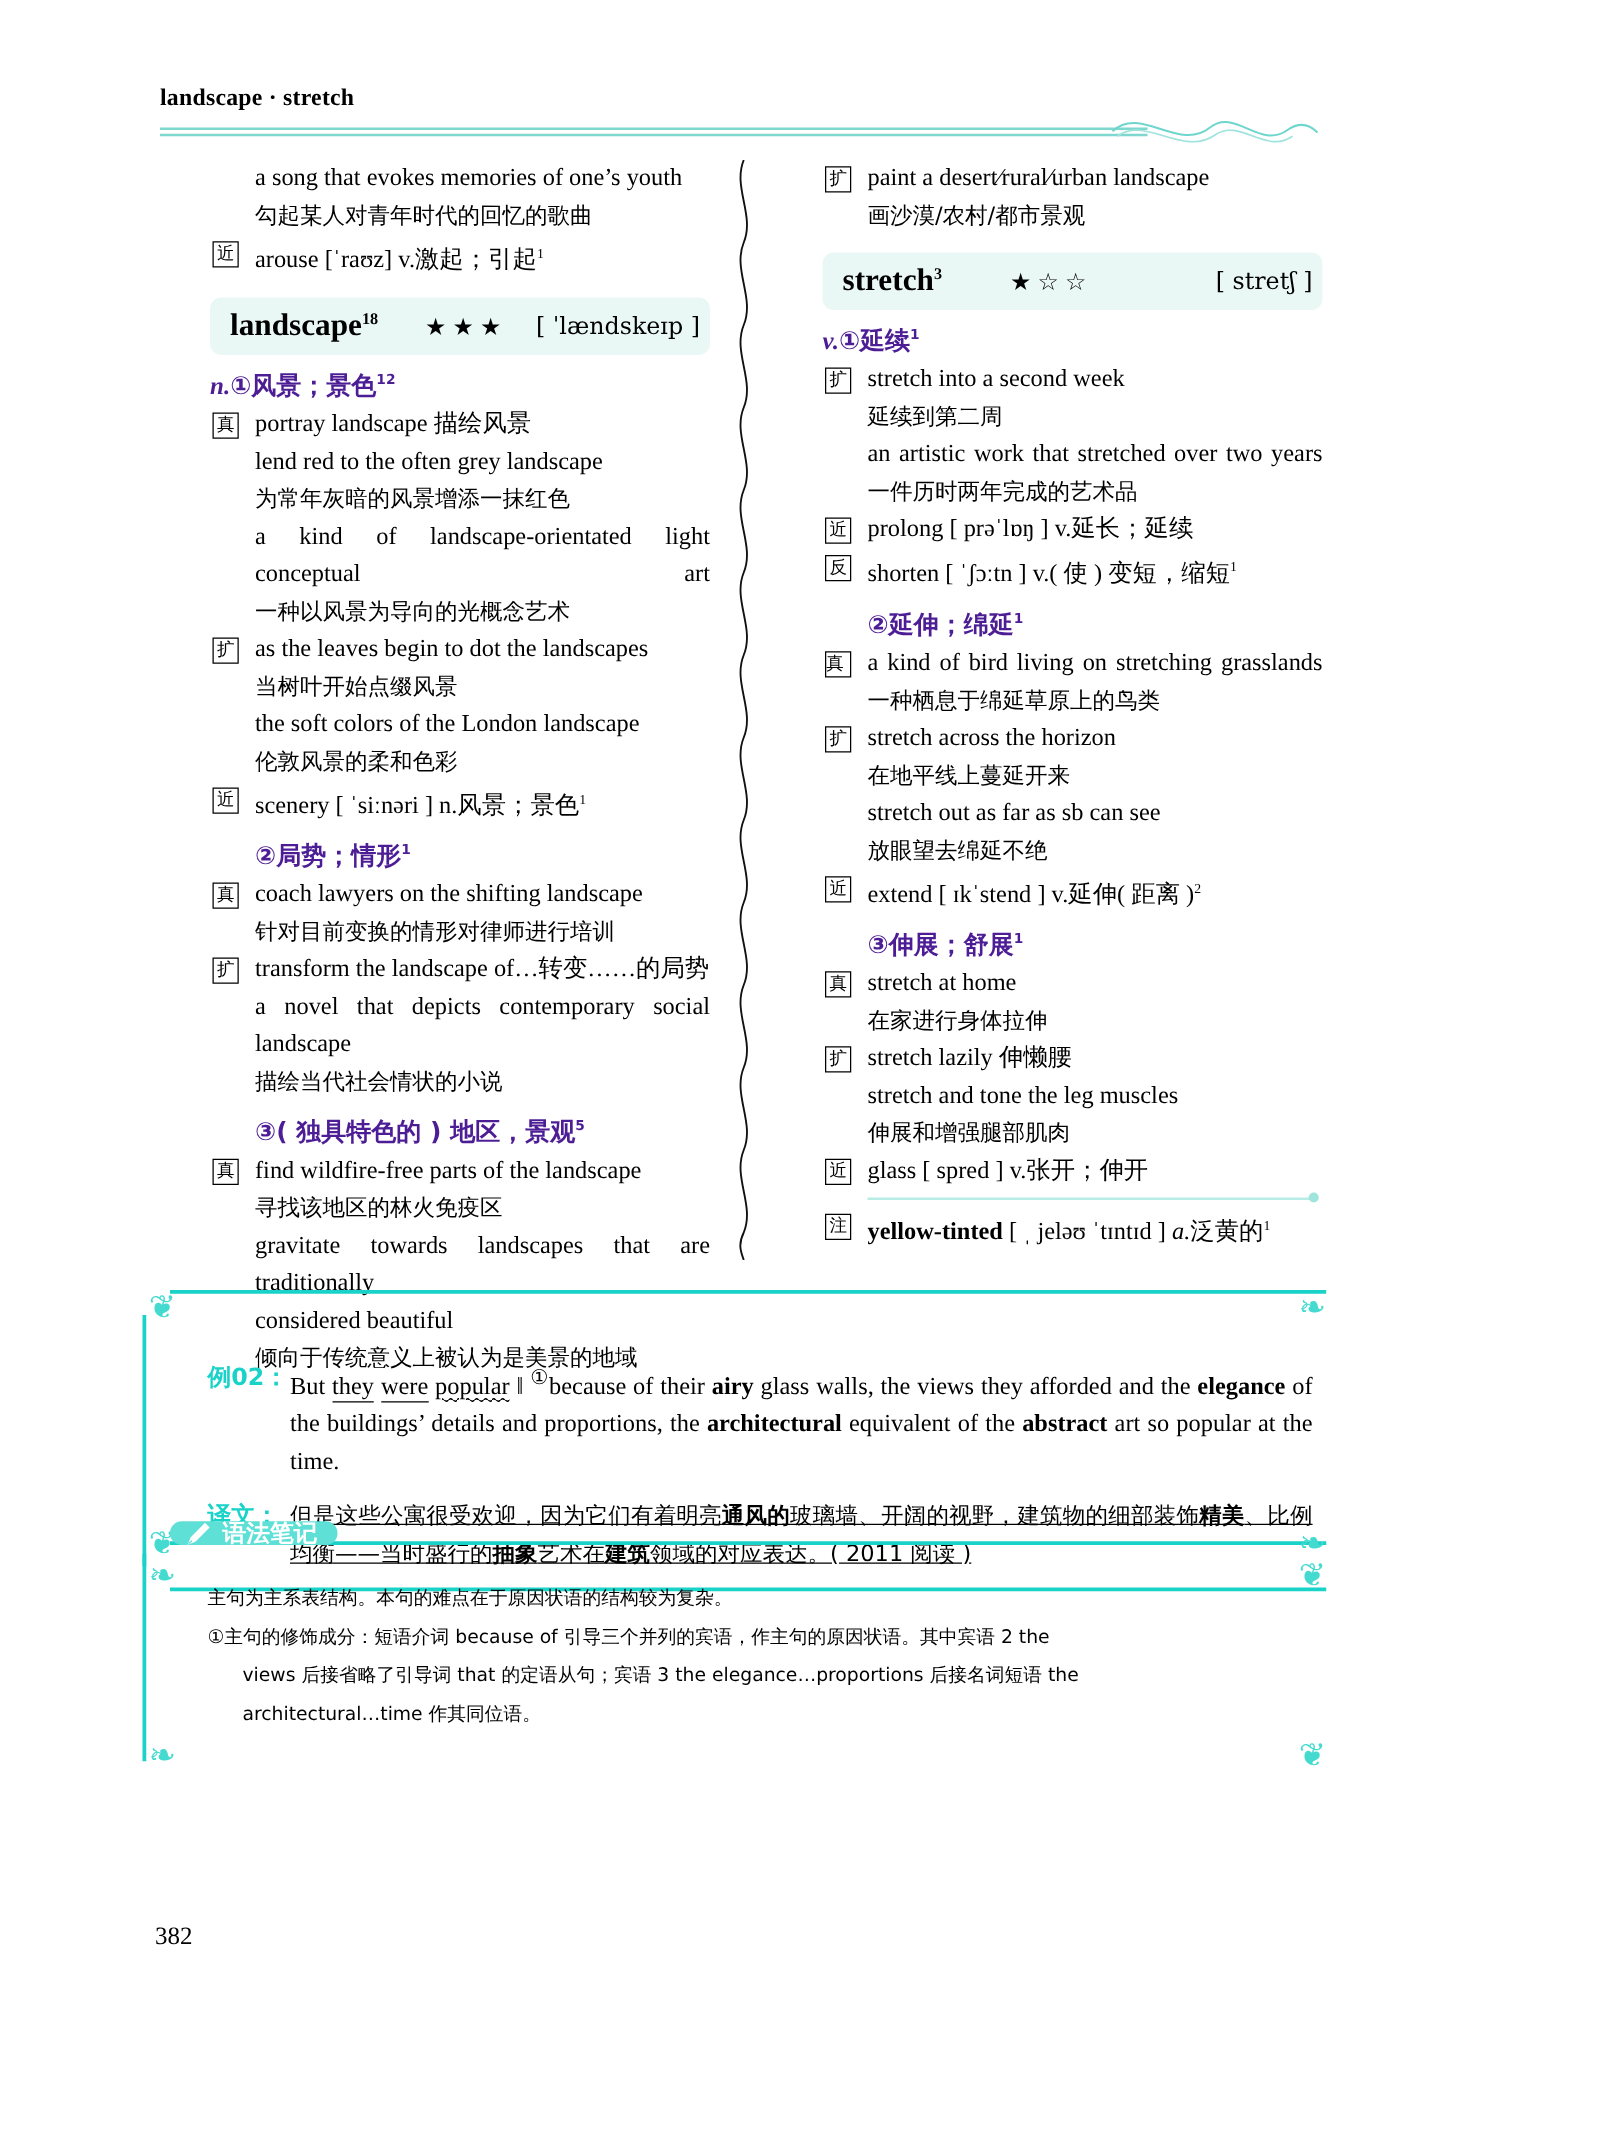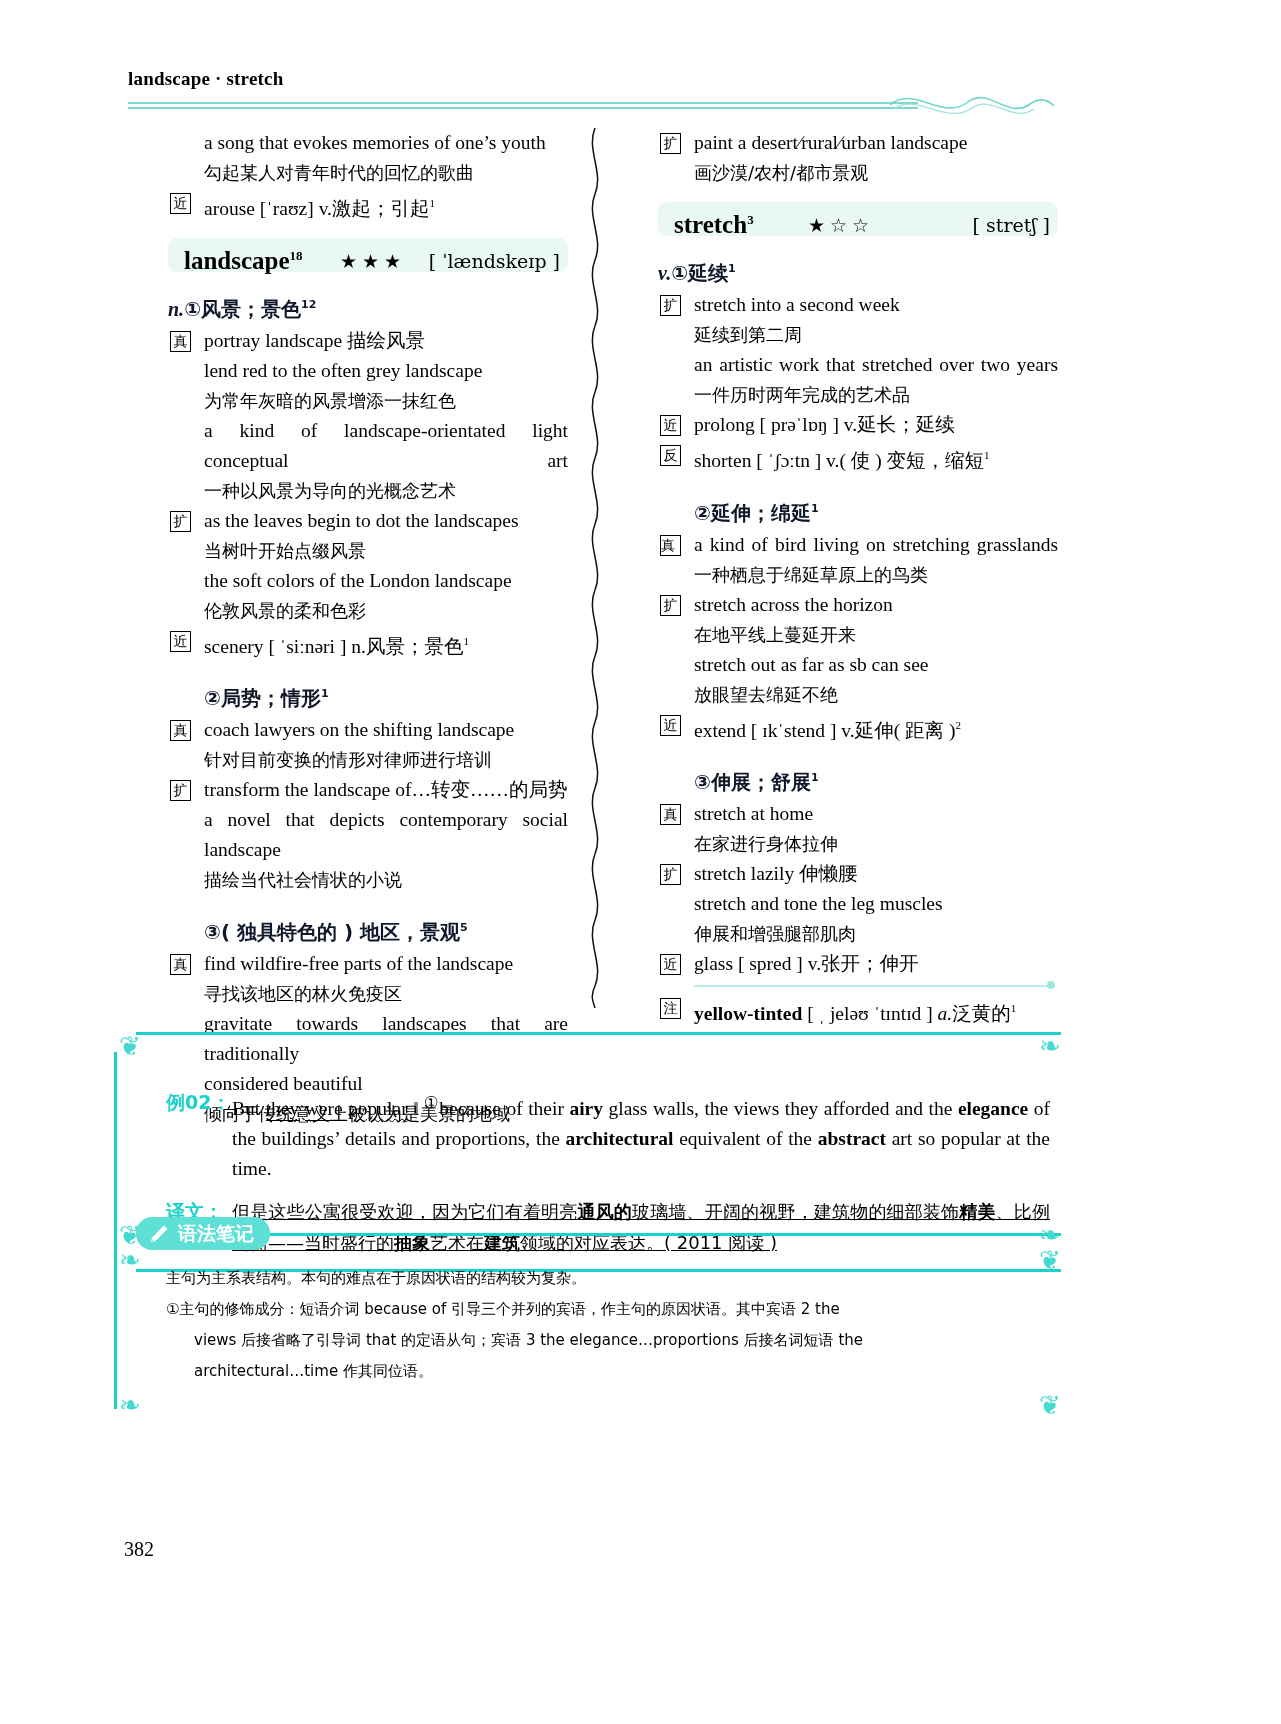--- a/index.html
+++ b/index.html
@@ -71,21 +71,21 @@
     left: 456px;
     top: 0px;
     width: 22px;
     height: 880px;
   }
 
   
   .entry-head {
     background: #eaf8f5;
     border-radius: 9px;
-    height: 34px;
+    height: 46px;
     position: relative;
     margin: 14px 0 10px 0;
     padding: 0 14px;
     box-sizing: border-box;
   }
   .entry-head .hw {
     position: absolute;
     left: 16px;
     top: 9px;
     font-weight: bold;
@@ -110,24 +110,24 @@
     font-size: 19px;
     font-family: "DejaVu Serif", serif;
   }
   .lm .stars { left: 172px; }
   .lm .ipa   { right: 8px; }
   .sm .stars { left: 150px; }
   .sm .ipa   { right: 8px; }
 
   
   .sense {
-    color: #0f172a;
+    color: #4c1d95;
     font-weight: bold;
     font-size: 20px;
-    margin: 24px 0 3px 0;
+    margin: 11px 0 3px 0;
     font-family: "DejaVu Sans", sans-serif;
   }
   .sense .pos {
     font-style: italic;
     font-family: "Liberation Serif", serif;
     font-weight: bold;
   }
   .sense sup { font-size: 11px; }
   .sense.indent { padding-left: 36px; }
 
@@ -269,21 +269,21 @@
     left: 114px;
     top: 1233px;
     width: 952px;
     padding: 30px 16px 18px 52px;
     box-sizing: border-box;
   }
   .gn-badge {
     position: absolute;
     left: 22px;
     top: -16px;
-    height: 33px;
+    height: 19px;
     background: #5ee0d6;
     border-radius: 16px;
     padding: 0 16px 0 12px;
     display: flex;
     align-items: center;
     gap: 8px;
     color: #fff;
     font-weight: bold;
     font-size: 19px;
     font-family: "DejaVu Sans", sans-serif;

